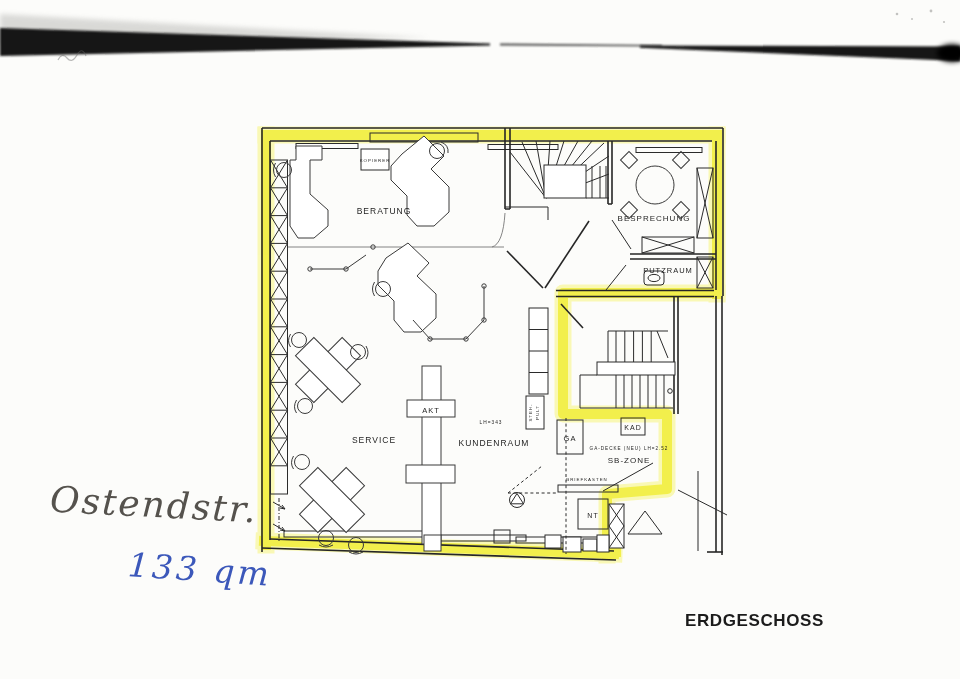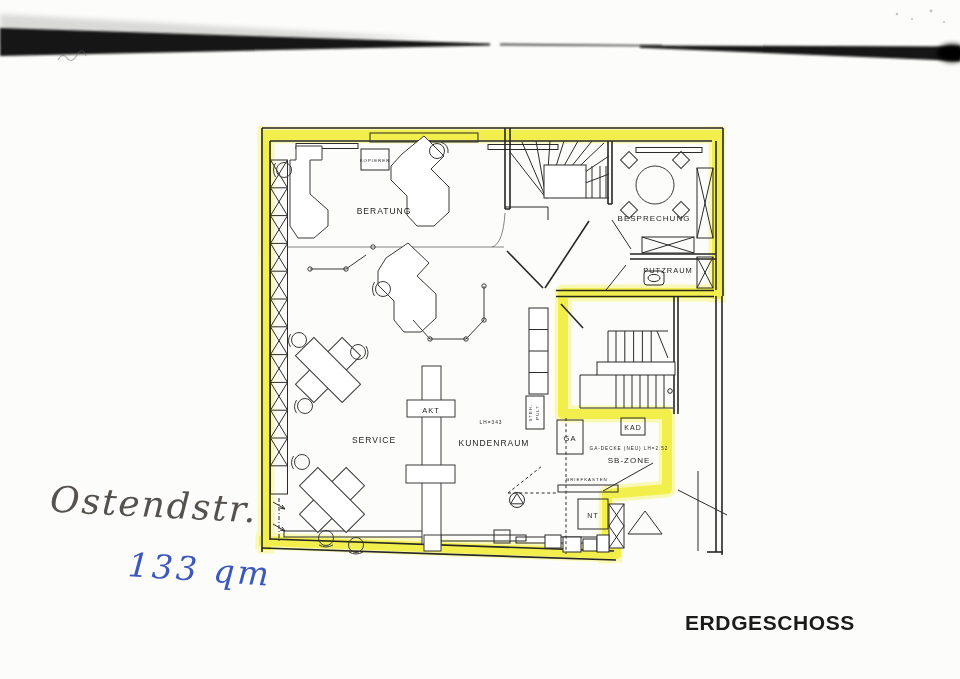--- a/index.html
+++ b/index.html
@@ -16,21 +16,21 @@
     transform:rotate(3deg);
   }
   .area-note {
     left:128px; top:550px;
     font-family:"DejaVu Serif", serif; font-style:italic;
     font-size:33px; letter-spacing:3px; color:#3c58ba;
     transform:rotate(4deg);
   }
   .floor-label {
     left:685px; top:611px;
-    font-weight:bold; font-size:21px; letter-spacing:0.6px; color:#1b1b1b;
+    font-weight:bold; font-size:17px; letter-spacing:0.6px; color:#1b1b1b;
   }
   svg text.lbl {
     font-family:"Liberation Sans", sans-serif;
     fill:#1e1e1e; letter-spacing:1px;
   }
   svg .thin  { stroke:#2b2b2b; stroke-width:1;   fill:none; }
   svg .wall  { stroke:#262626; stroke-width:1.6; fill:none; }
   svg .furn  { stroke:#3a3a3a; stroke-width:1;   fill:#ffffff; }
   svg .furnO { stroke:#3a3a3a; stroke-width:1;   fill:none; }
   svg .gray  { stroke:#777;    stroke-width:0.9; fill:none; }

